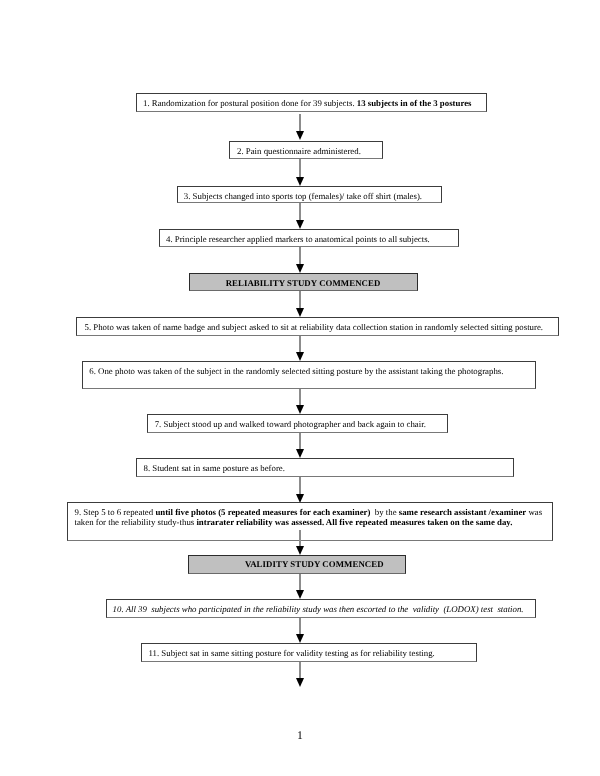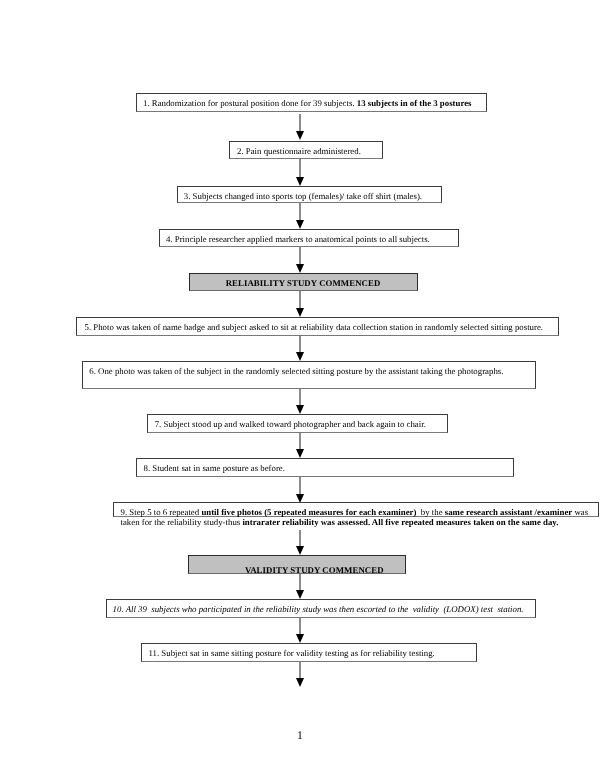--- a/index.html
+++ b/index.html
@@ -94,30 +94,30 @@
   </div>
 
   <div class="node" style="left:136px;top:458px;width:377.8px;height:18.6px;">
     <span class="txt" style="padding:5.2px 0 0 6.5px;"><span>8. Student sat in same posture as before.</span></span>
   </div>
   <div class="arrow" style="left:296px;top:477.0px;width:10px;height:25.9px;">
     <div class="stem" style="height:16.5px;"></div>
     <div class="head" style="top:16.5px;"></div>
   </div>
 
-  <div class="node wrap" style="left:67px;top:502px;width:485.8px;height:15px;margin-left:46px;">
+  <div class="node wrap" style="left:67px;top:502px;width:485.8px;height:39px;">
     <span class="txt" style="padding:5.2px 0 0 6.5px;"><span>9. Step 5 to 6 repeated </span><span style="font-weight: bold;">until five photos (5 repeated measures for each examiner)</span><span>  by the </span><span style="font-weight: bold;">same research assistant /examiner</span><span> was taken for the reliability study-thus </span><span style="font-weight: bold;">intrarater reliability was assessed. All five repeated measures taken on the same day.</span></span>
   </div>
   <div class="arrow" style="left:296px;top:529.8px;width:10px;height:26.1px;">
     <div class="stem" style="height:16.7px;"></div>
     <div class="head" style="top:16.7px;"></div>
   </div>
 
   <div class="node shaded center" style="left:188px;top:555px;width:217.5px;height:18.6px;">
-    <span class="txt" style="padding-top:10px;margin-left:35px;"><span style="font-weight: bold;">VALIDITY STUDY COMMENCED</span></span>
+    <span class="txt" style="padding-top:4px;margin-left:35px;"><span style="font-weight: bold;">VALIDITY STUDY COMMENCED</span></span>
   </div>
   <div class="arrow" style="left:296px;top:573.7px;width:10px;height:26.2px;">
     <div class="stem" style="height:16.8px;"></div>
     <div class="head" style="top:16.8px;"></div>
   </div>
 
   <div class="node" style="left:106px;top:599px;width:429.5px;height:18.6px;">
     <span class="txt" style="padding:5.2px 0 0 5.6px;font-style:italic;"><span>10. All 39  subjects who participated in the reliability study was then escorted to the  validity  (LODOX) test  station.</span></span>
   </div>
   <div class="arrow" style="left:296px;top:617.9px;width:10px;height:26.0px;">

